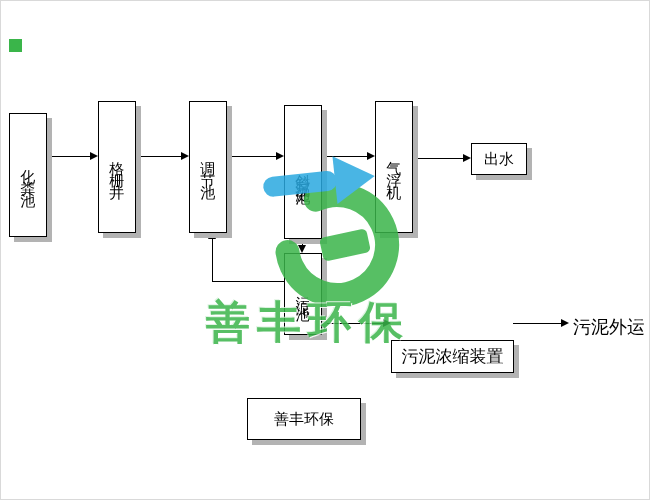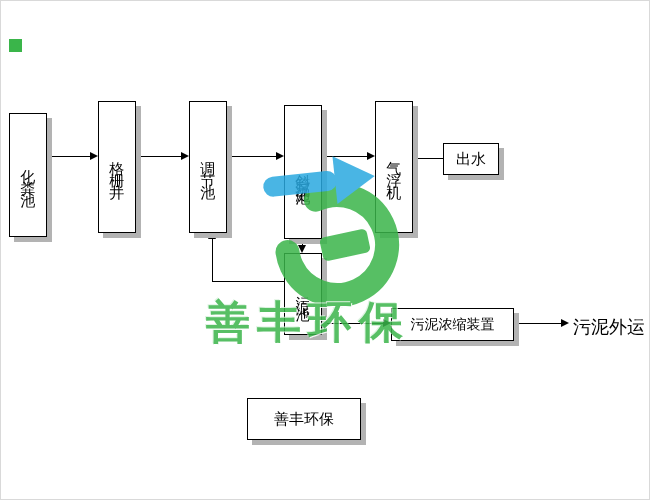--- a/index.html
+++ b/index.html
@@ -13,21 +13,21 @@
   .canvas{position:relative;width:650px;height:500px;background:#fff;overflow:hidden;
           box-sizing:border-box;border:1px solid #d9d9d9;}
   
   .box{position:absolute;border:1px solid var(--ink);background:#fff;
        box-shadow:5px 5px 0 var(--shadow);
        display:flex;align-items:center;justify-content:center;
        font-size:15px;line-height:1.15;z-index:2;}
   .vtext{writing-mode:vertical-rl;text-orientation:upright;letter-spacing:12px;}
   .vtext.tight{letter-spacing:4px;}
   .vtext.mid{letter-spacing:6px;font-size:14px;}
-  .small{font-size:14px;}
+  .small{font-size:17px;margin-top:32px;}
   
   .hline{position:absolute;height:1px;background:var(--ink);z-index:1;}
   .vline{position:absolute;width:1px;background:var(--ink);z-index:1;}
   .arr-r{position:absolute;width:0;height:0;z-index:1;
          border-left:8px solid var(--ink);border-top:4px solid transparent;border-bottom:4px solid transparent;}
   .arr-d{position:absolute;width:0;height:0;z-index:1;
          border-top:8px solid var(--ink);border-left:4px solid transparent;border-right:4px solid transparent;}
   .arr-u{position:absolute;width:0;height:0;z-index:1;
          border-bottom:8px solid var(--ink);border-left:4px solid transparent;border-right:4px solid transparent;}
   .flow-text{position:absolute;font-size:18px;z-index:2;white-space:nowrap;}
@@ -66,21 +66,21 @@
   </div>
 
   <div class="box" style="left:283px;top:104px;width:36px;height:132px">
     <span class="vtext tight">斜管沉淀池</span>
   </div>
 
   <div class="box" style="left:374px;top:100px;width:36px;height:130px">
     <span class="vtext">气浮机</span>
   </div>
 
-  <div class="box" style="left:442px;top:142px;width:54px;height:30px">
+  <div class="box" style="left:470px;top:142px;width:54px;height:30px">
     <span>出水</span>
   </div>
 
   <div class="box" style="left:283px;top:252px;width:36px;height:80px">
     <span class="vtext mid">污泥池</span>
   </div>
 
   <div class="box small" style="left:390px;top:307px;width:121px;height:31px">
     <span>污泥浓缩装置</span>
   </div>

